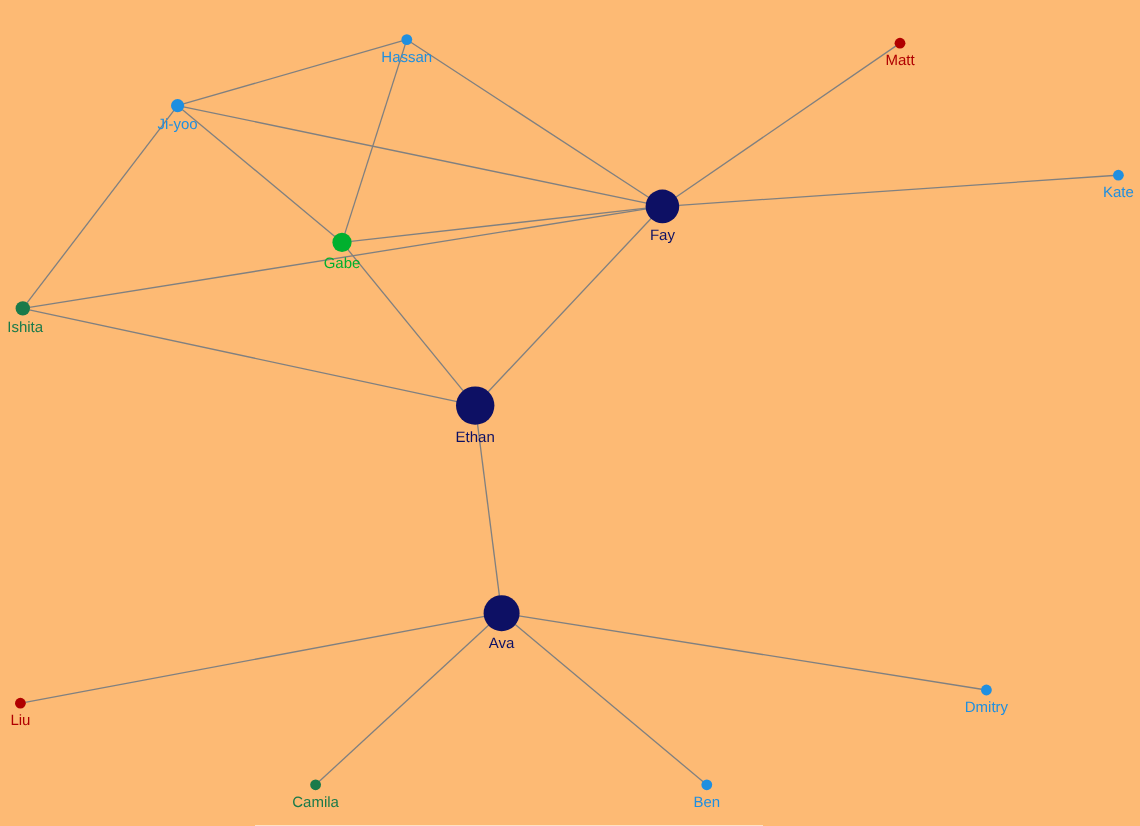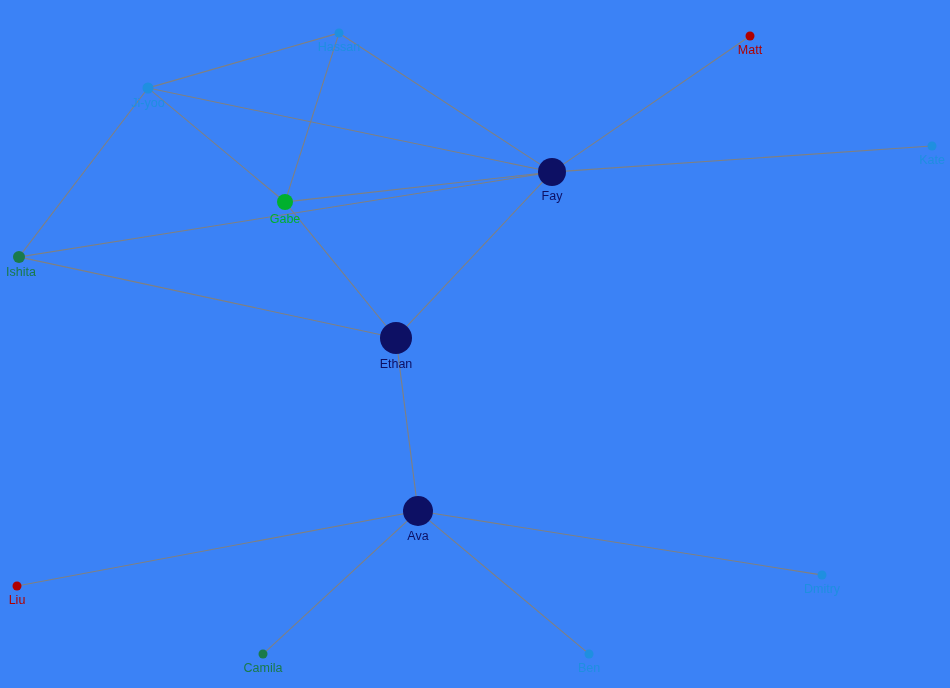--- a/index.html
+++ b/index.html
@@ -10,21 +10,21 @@
   body {
     width: 950px;
     height: 688px;
     overflow: hidden;
     font-family: "Liberation Sans", sans-serif;
   }
   #graph-canvas {
     position: relative;
     width: 950px;
     height: 688px;
-    background: #3b82f6;
+    background: #fdba74;
   }
   #graph-svg {
     position: absolute;
     top: 0;
     left: 0;
     width: 950px;
     height: 688px;
     display: block;
   }
   .edge-line {

